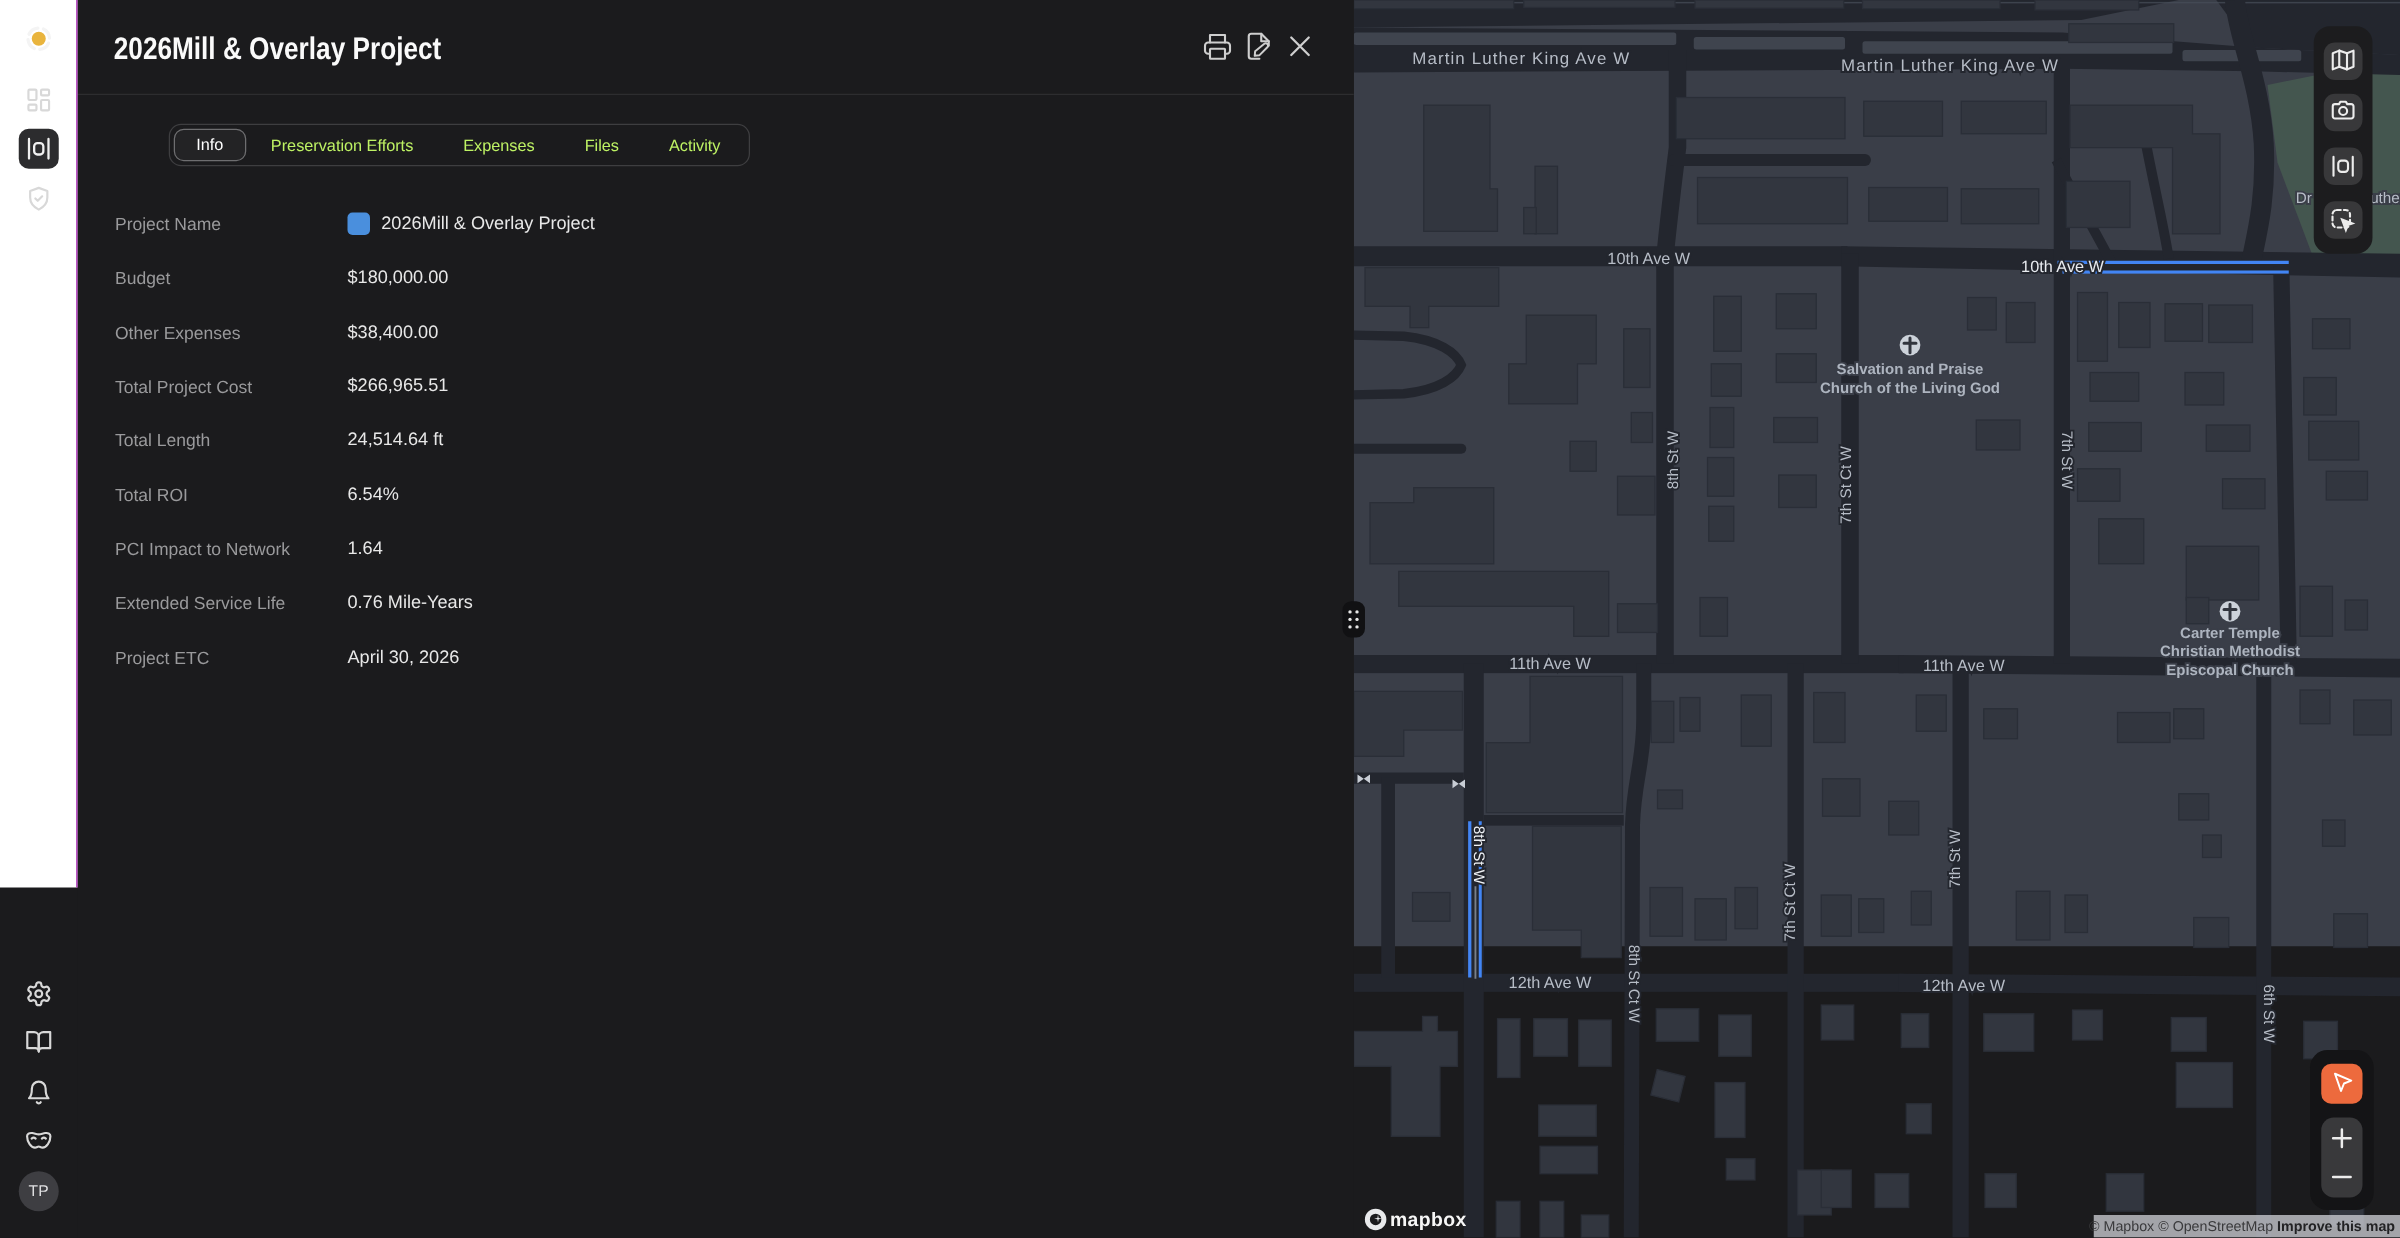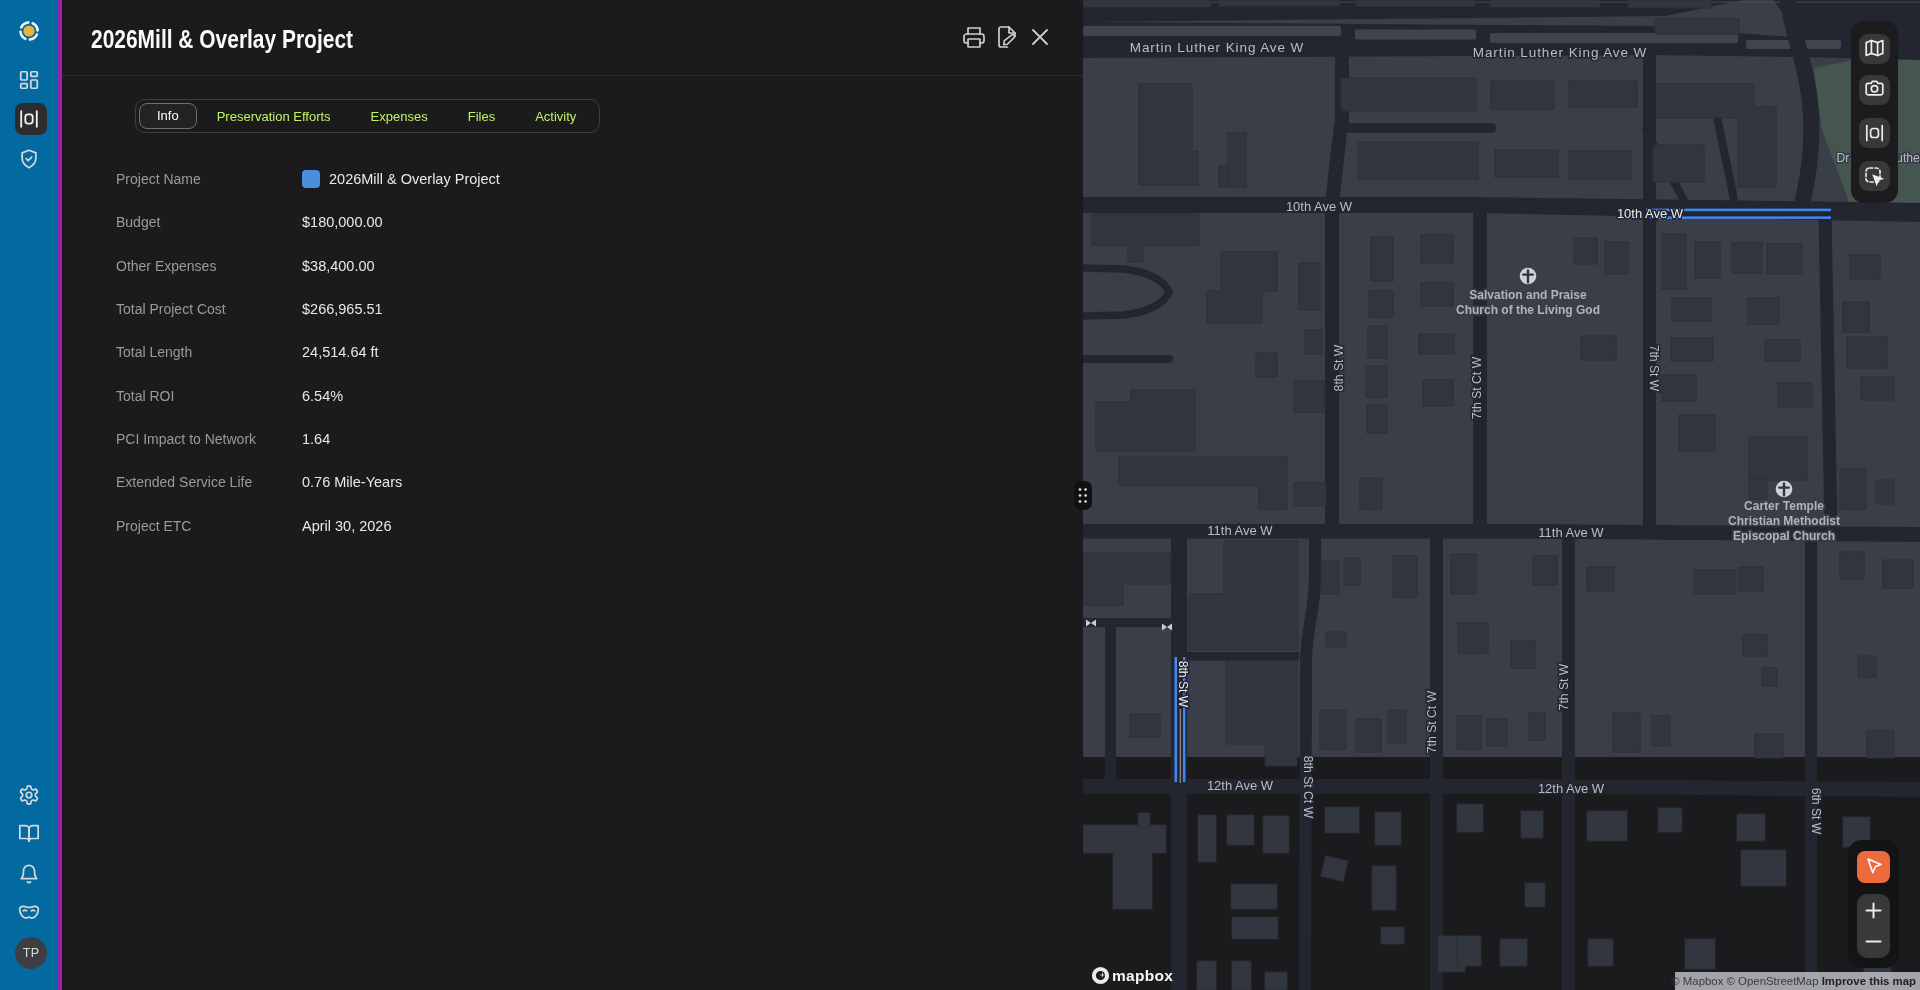--- a/index.html
+++ b/index.html
@@ -1,27 +1,27 @@
 <!DOCTYPE html>
 <html><head>
 <meta charset="utf-8">
 <style>
   * { margin:0; padding:0; box-sizing:border-box; }
   html,body { width:1920px; height:990px; overflow:hidden; background:#1b1b1d; font-family:"Liberation Sans", sans-serif; }
-  .sidebar { position:absolute; left:0; top:0; width:62px; height:990px; background:#0369a1; border-right:4px solid #a21caf; z-index:5; }
+  .sidebar { position:absolute; left:0; top:0; width:62px; height:710px; background:#ffffff; border-right:1px solid #a21caf; z-index:5; }
   .panel { position:absolute; left:62px; top:0; width:1021px; height:990px; background:#1b1b1d; z-index:4; }
   .hdr-title { position:absolute; left:29px; top:25px; font-size:25px; font-weight:700; color:#fafafa; letter-spacing:0px; transform:scaleX(0.838); transform-origin:left center; white-space:nowrap; }
   .hdr-icons { position:absolute; right:31px; top:25px; display:flex; gap:9px; }
   .hdr-icons svg { display:block; }
   .hdr-div { position:absolute; left:0; top:75px; width:1021px; height:1px; background:#2d2d2f; }
   .tabs { position:absolute; left:29px; top:99px; height:34px; border:1px solid #3e3e40; border-radius:10px; display:flex; align-items:center; padding:0 3px;margin-left:44px; }
   .tab { font-size:13px; color:#bef264; padding:0 20px; white-space:nowrap; }
   .tab.sel { border:1px solid #6e6e70; background:#232325; border-radius:8px; height:26px; line-height:24px; padding:0 17px; color:#ffffff; }
   .rows { position:absolute; left:30px; top:157.5px; }
-  .row { display:flex; height:43.3px; align-items:center;margin-left:24px; }
+  .row { display:flex; height:43.3px; align-items:center; }
   .row .lab { width:186px; font-size:14px; color:#9a9a9c; }
   .row .val { font-size:14.5px; color:#e8e8e8; display:flex; align-items:center; }
   .bluesq { width:18px; height:18px; background:#4a8fdd; border-radius:4px; margin-right:9px; display:inline-block; }
   .si { position:absolute; left:50%; transform:translateX(-50%); }
   .drag { position:absolute; left:1074px; top:481px; width:18px; height:29px; background:#111113; border-radius:7px; z-index:10; }
 
   .avatar { position:absolute; left:15px; top:937px; width:32px; height:32px; border-radius:50%; background:#3e3e42; color:#dedee0; font-size:12.5px; display:flex; align-items:center; justify-content:center; letter-spacing:0.3px; }
 </style>
 </head>
 <body>

